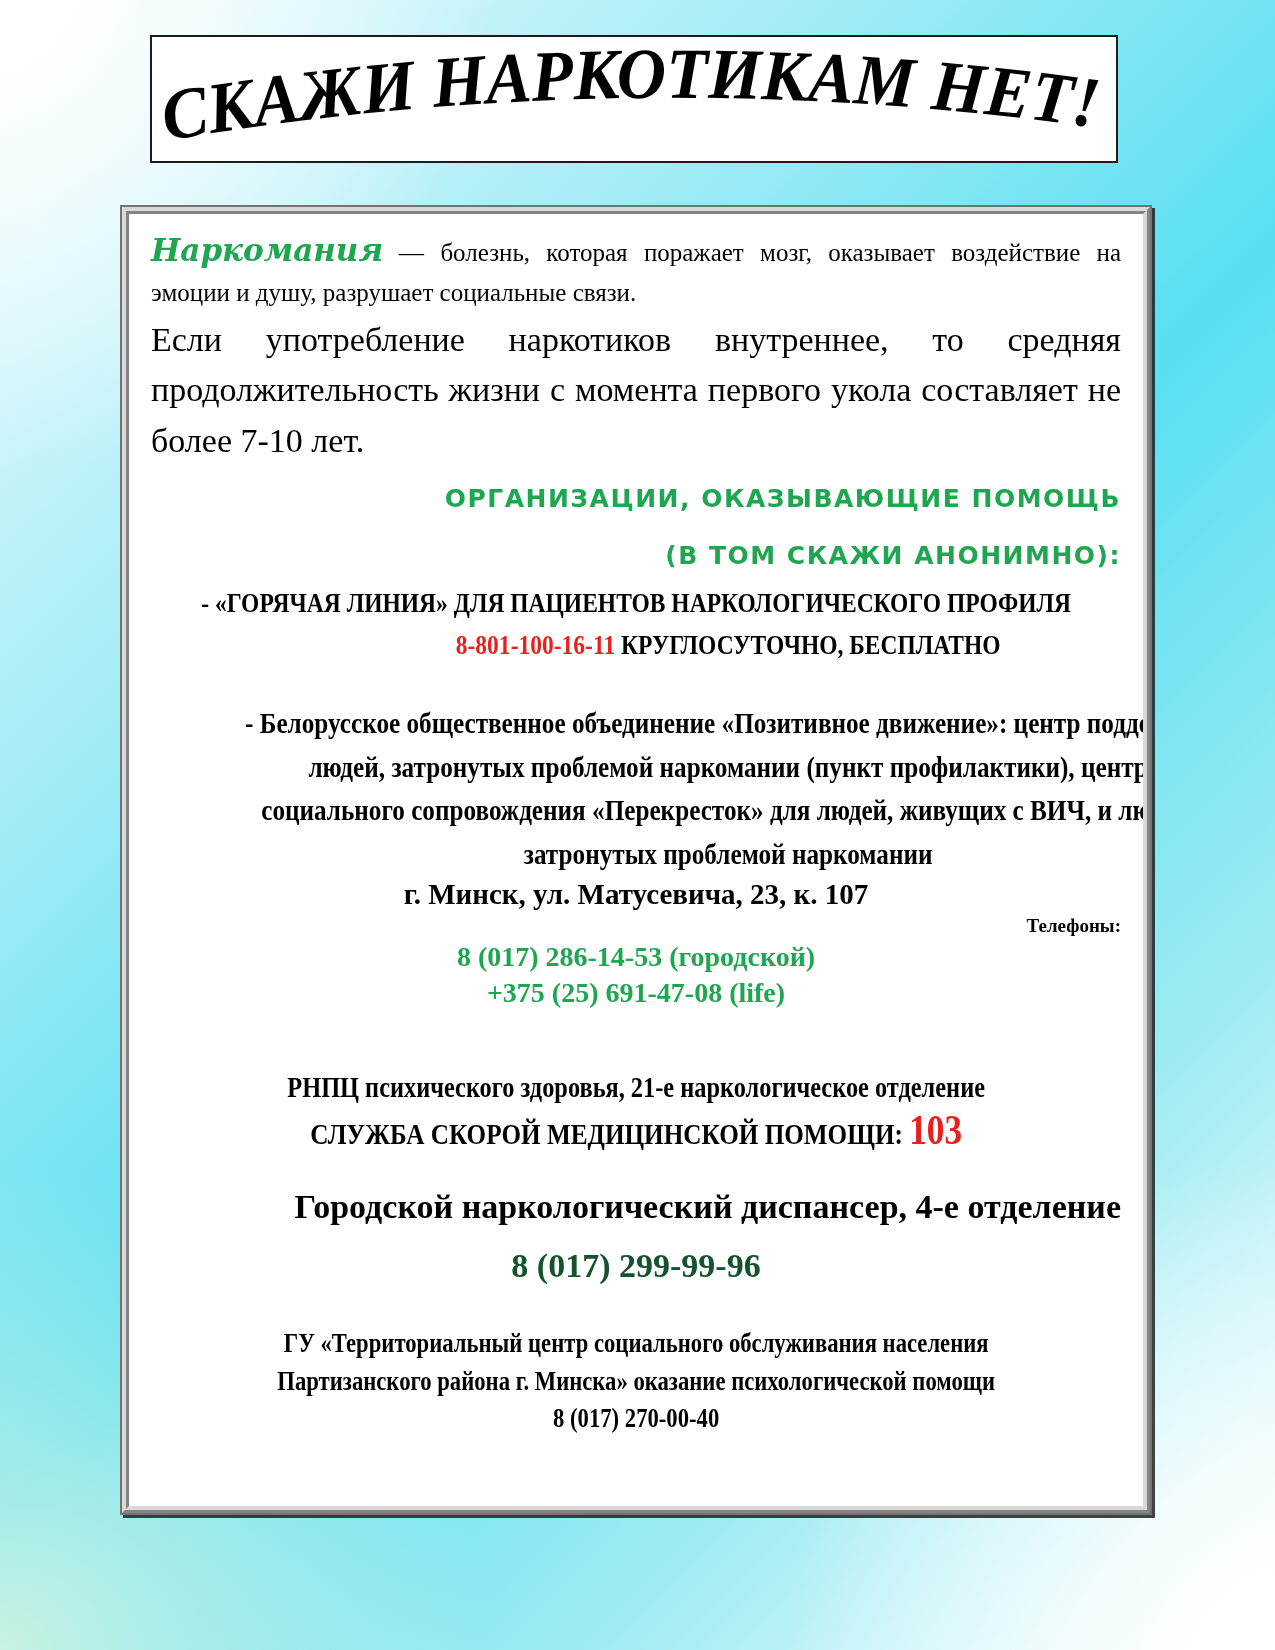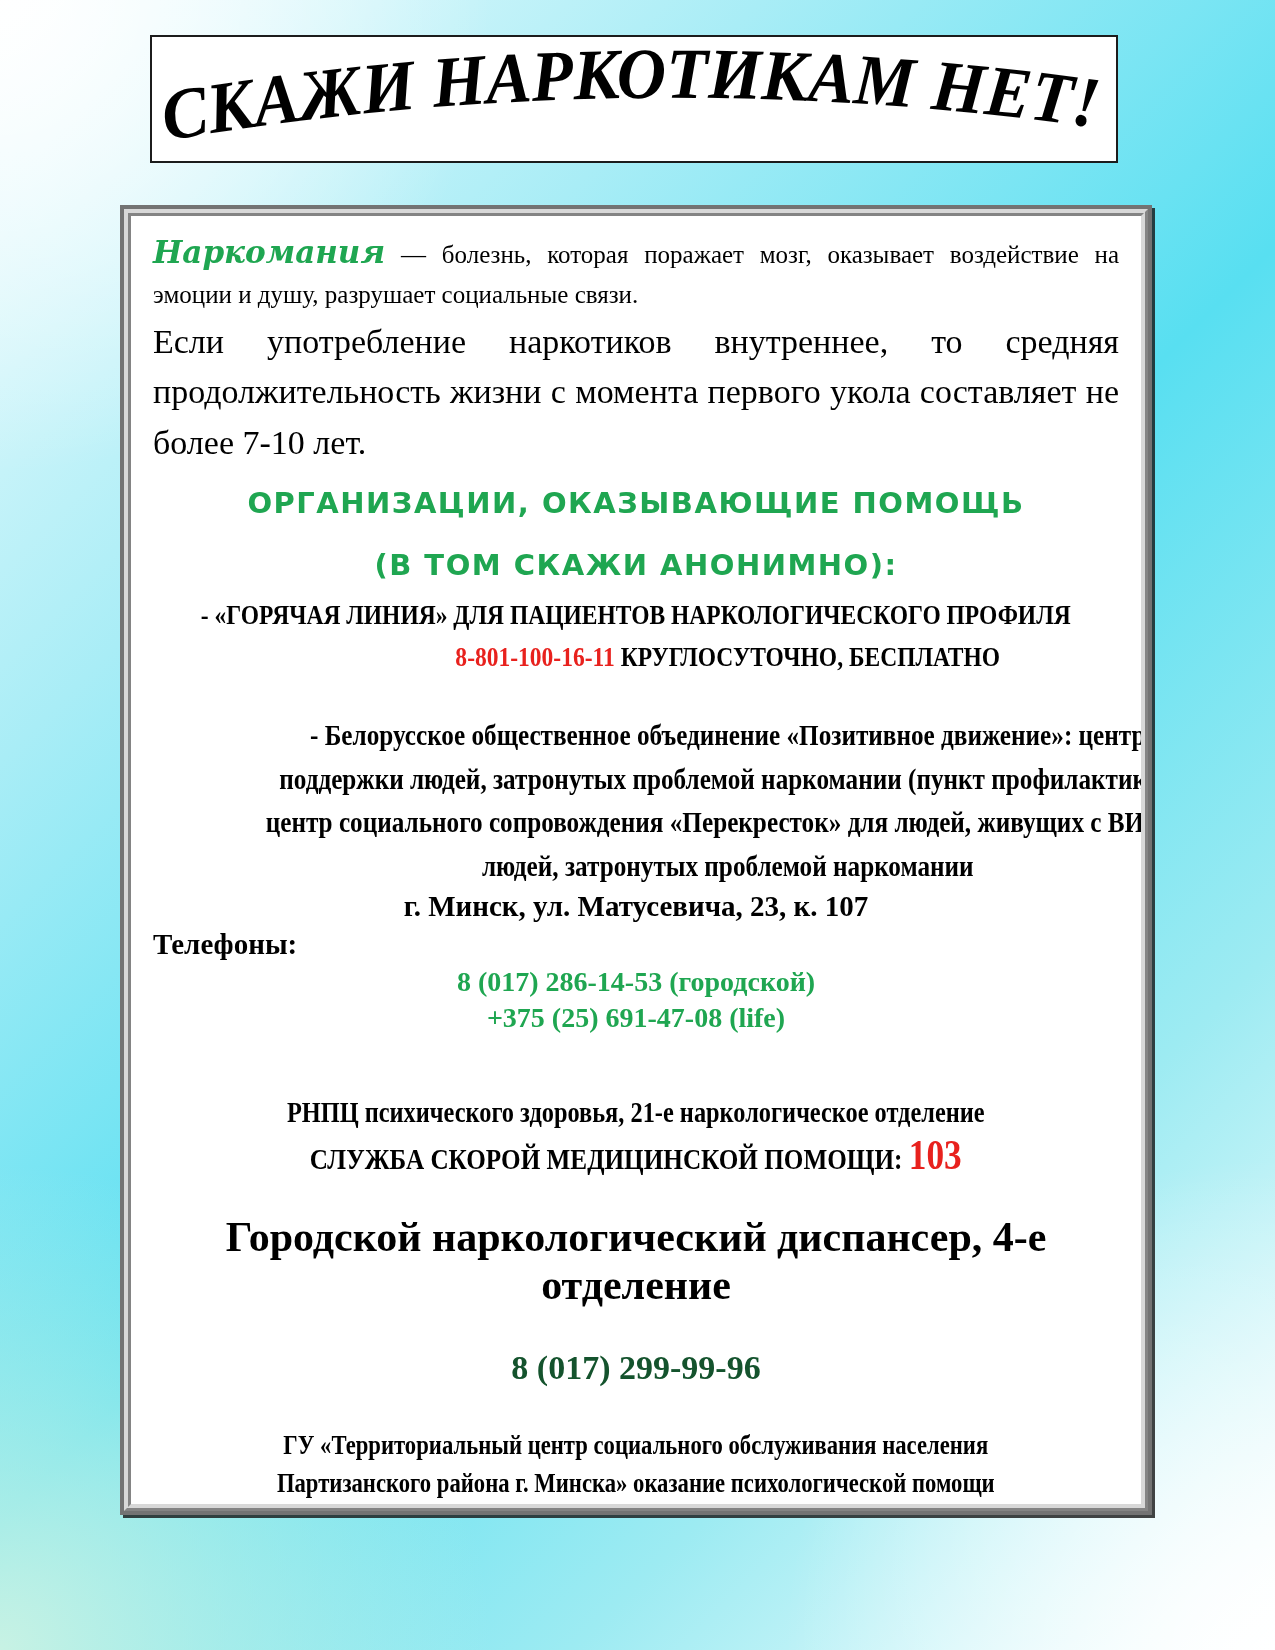--- a/index.html
+++ b/index.html
@@ -19,63 +19,63 @@
     position:absolute; left:150px; top:35px; width:968px; height:128px;
     background:#fff; border:2px solid #1c1c1c; box-sizing:border-box;
   }
   .banner svg { width:100%; height:100%; display:block; }
   .banner text {
     font-family:"Liberation Serif","DejaVu Serif",serif;
     font-style:italic; font-weight:bold; fill:#000;
   }
   .content-box {
     position:absolute; left:120px; top:205px; width:1032px; height:1310px;
-    background:#fff; border:4px solid #737373; box-sizing:border-box;
+    background:#fff; border:2px solid #737373; box-sizing:border-box;
     box-shadow:3px 3px 0 rgba(20,20,20,.8);
   }
   .content-inner {
     position:absolute; inset:0;
     border:7px ridge #d8d8d8;
     background:#fff;
     padding:14px 22px 10px 22px;
     box-sizing:border-box;
     overflow:hidden;
   }
   .intro { font-size:25px; line-height:1.48; text-align:justify; margin:0 0 4px 0; }
   .intro2 { font-size:34px; line-height:1.48; text-align:justify; margin:0 0 17px 0; }
   .lead-word {
     font-family:"DejaVu Serif","Liberation Serif",serif;
     font-style:italic; font-weight:bold;
     font-size:31px; color:#1fa651; margin-right:16px;
   }
   .org-heading {
     font-family:"DejaVu Sans","Liberation Sans",sans-serif;
-    font-weight:bold; color:#1fa651; text-align:center;
-    font-size:29px; letter-spacing:1.5px; line-height:1.25;
+    font-weight:bold; color:#1fa651; text-align:right;
+    font-size:25px; letter-spacing:1.5px; line-height:1.25;
   }
   .org-heading.l1 { margin:6px 0 26px 0; }
   .org-heading.l2 { margin:0 0 14px 0; }
   .cond {
     display:block; width:119%; margin-left:-9.5%;
     transform:scaleX(0.84); transform-origin:50% 50%;
   }
   .hotline-title { font-size:28px; line-height:1.28; font-weight:bold; text-align:center; }
   .hotline-phone-line { font-size:28px; font-weight:bold; text-align:center; margin:8px 0 40px 0; }
   .red { color:#e8211d; }
   .green { color:#1fa651; }
   .bel-para { font-size:30px; font-weight:bold; text-align:center; line-height:1.45; margin:0; }
   .addr-line { font-size:29px; font-weight:bold; text-align:center; line-height:1.35; }
-  .phones-label { font-size:29px; font-weight:bold; text-align:left; line-height:1.3; }
+  .phones-label { font-size:19px; font-weight:bold; text-align:right; line-height:1.3; }
   .green-phone { font-size:28px; font-weight:bold; text-align:center; line-height:1.28; }
   .sect-gap-1 { margin-bottom:58px; }
   .rnpc-title { font-size:29px; font-weight:bold; text-align:center; line-height:1.3; }
   .rnpc-phone { font-size:28px; font-weight:bold; text-align:center; margin-bottom:36px; }
   .ambulance-line { font-size:30px; font-weight:bold; text-align:center; margin-bottom:34px; }
   .ambulance-number { font-size:42px; color:#e8211d; font-weight:bold; }
-  .dispensary-title { font-size:42px; font-weight:bold; text-align:center; margin-bottom:40px; }
+  .dispensary-title { font-size:34px; font-weight:bold; text-align:right; margin-bottom:21px; }
   .dispensary-phone { font-size:34px; font-weight:bold; text-align:center; color:#14532d; margin-bottom:40px; }
   .social-line { font-size:27px; font-weight:bold; text-align:center; line-height:1.38; }
 </style>
 </head>
 <body>
 
 <div class="banner">
   <svg viewBox="0 0 964 124">
     <path id="banner-arc" d="M 12 104 Q 481 24 954 92" fill="none"></path>
     <text font-size="72">

